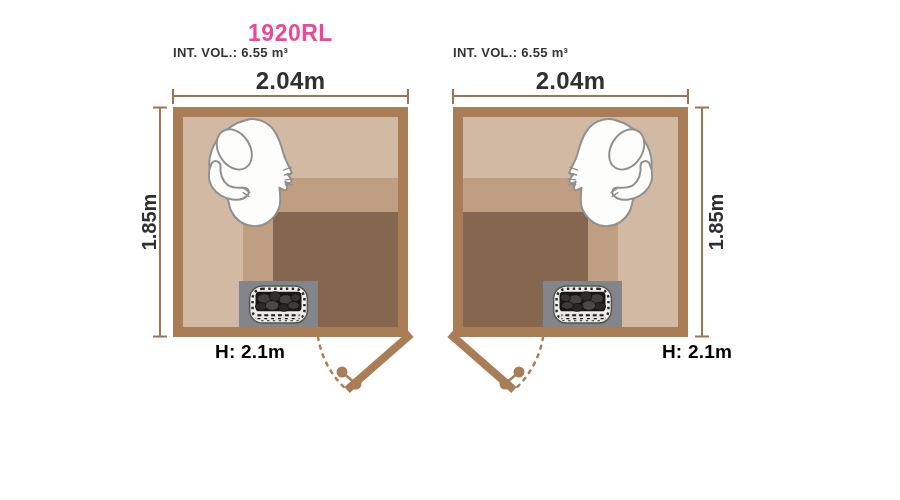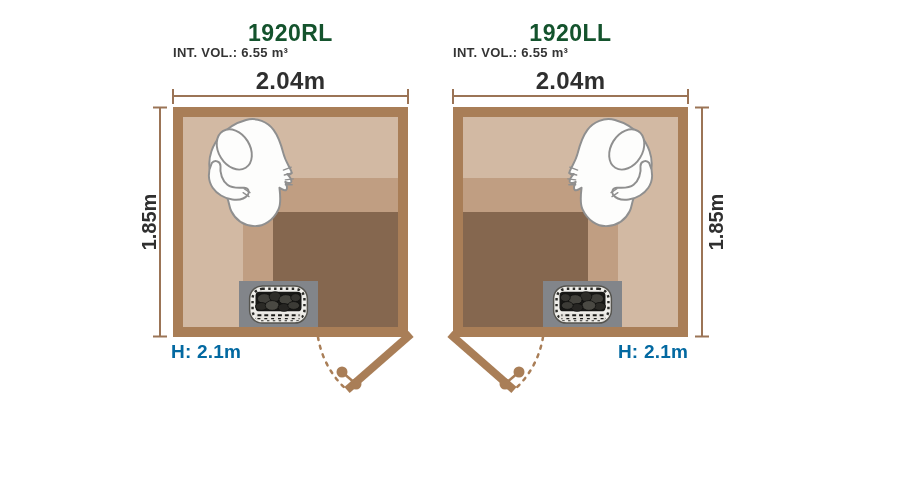--- a/index.html
+++ b/index.html
@@ -5,37 +5,37 @@
   html,body{margin:0;padding:0;background:#ffffff;}
   #canvas{
     position:relative;width:900px;height:500px;overflow:hidden;background:#ffffff;
     font-family:"Liberation Sans","DejaVu Sans",sans-serif;
   }
   .abs{position:absolute;}
 
   
   .plan-title{
     width:235px;text-align:center;top:21px;
-    font-size:23px;font-weight:800;letter-spacing:.5px;color:#14532d;line-height:24px;
+    font-size:23px;font-weight:800;letter-spacing:.5px;color:#ec4899;line-height:24px;
   }
   .plan-sub{
     width:235px;text-align:left;top:46px;
     font-size:13px;font-weight:700;letter-spacing:.3px;color:#343434;line-height:14px;
   }
   .dim-label-w{
     width:235px;text-align:center;top:70px;
     font-size:24px;font-weight:800;color:#2f2f2f;line-height:22px;letter-spacing:.3px;
   }
   .dim-label-d{
     width:86px;height:20px;text-align:center;top:212px;
     font-size:20px;font-weight:700;color:#2f2f2f;line-height:20px;
     transform:rotate(-90deg);transform-origin:center center;
   }
   .h-label{
-    top:342px;font-size:19px;font-weight:600;color:#0369a1;line-height:20px;letter-spacing:.2px;
+    top:342px;font-size:19px;font-weight:600;color:#000000;line-height:20px;letter-spacing:.2px;margin-left:44px;
   }
 
   
   .room{
     top:107px;width:215px;height:210px;
     border:10px solid #a97e57;background:#c09e82;box-sizing:content-box;
   }
   .room-inner{position:relative;width:215px;height:210px;}
   .room-inner.mirrored{transform:scaleX(-1);}
   .bench-top{position:absolute;left:0;top:0;width:215px;height:61px;background:#d2b9a3;}
@@ -91,21 +91,20 @@
             <path d="M 91,59 L 99,57"></path>
           <path d="M 92,64 L 100,63"></path>
             <path d="M 92,69 L 99,69"></path>
           <path d="M 50,73 L 56,77"></path>
             <path d="M 49,77 L 55,81"></path>
         </g>
       </svg>
     </div>
   </div>
 
-  <div class="abs plan-title" style="left:453px;">1920LL</div>
   <div class="abs plan-sub" style="left:453px;">INT. VOL.: 6.55 m³</div>
   <div class="abs dim-label-w" style="left:453px;">2.04m</div>
   <div class="abs dim-label-d" style="left:673px;">1.85m</div>
   <div class="abs h-label" style="left:453px;width:235px;text-align:right;">H: 2.1m</div>
 
   <div class="abs room" style="left:453px;">
     <div class="room-inner mirrored">
       <div class="bench-top"></div>
       <div class="bench-col"></div>
       <div class="bench-dark"></div>

